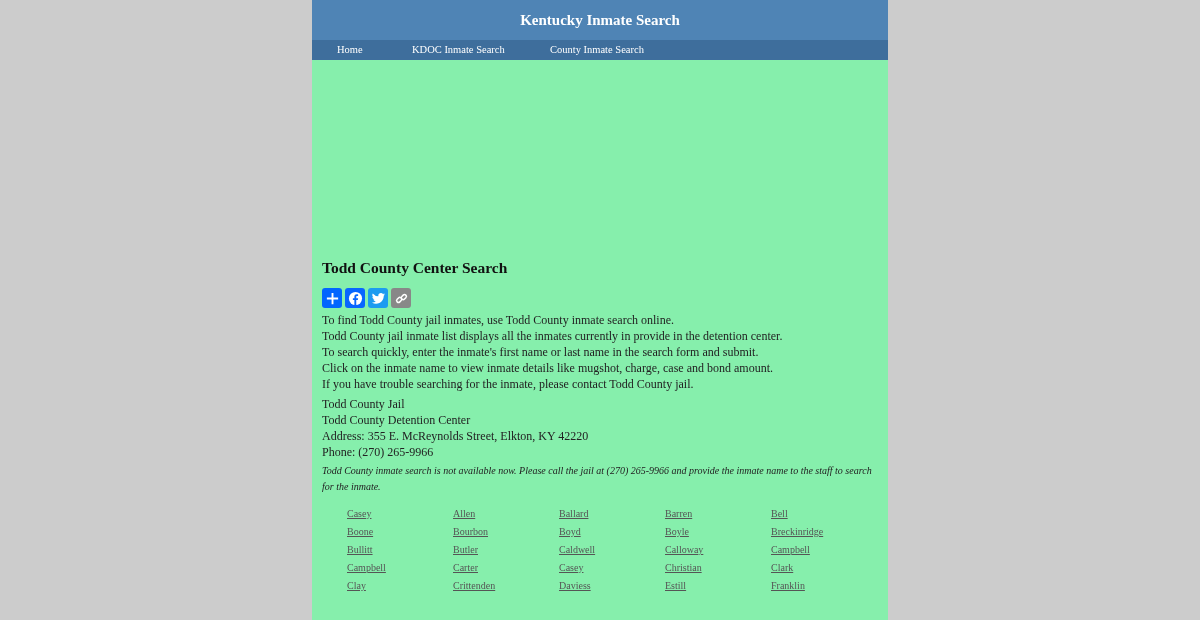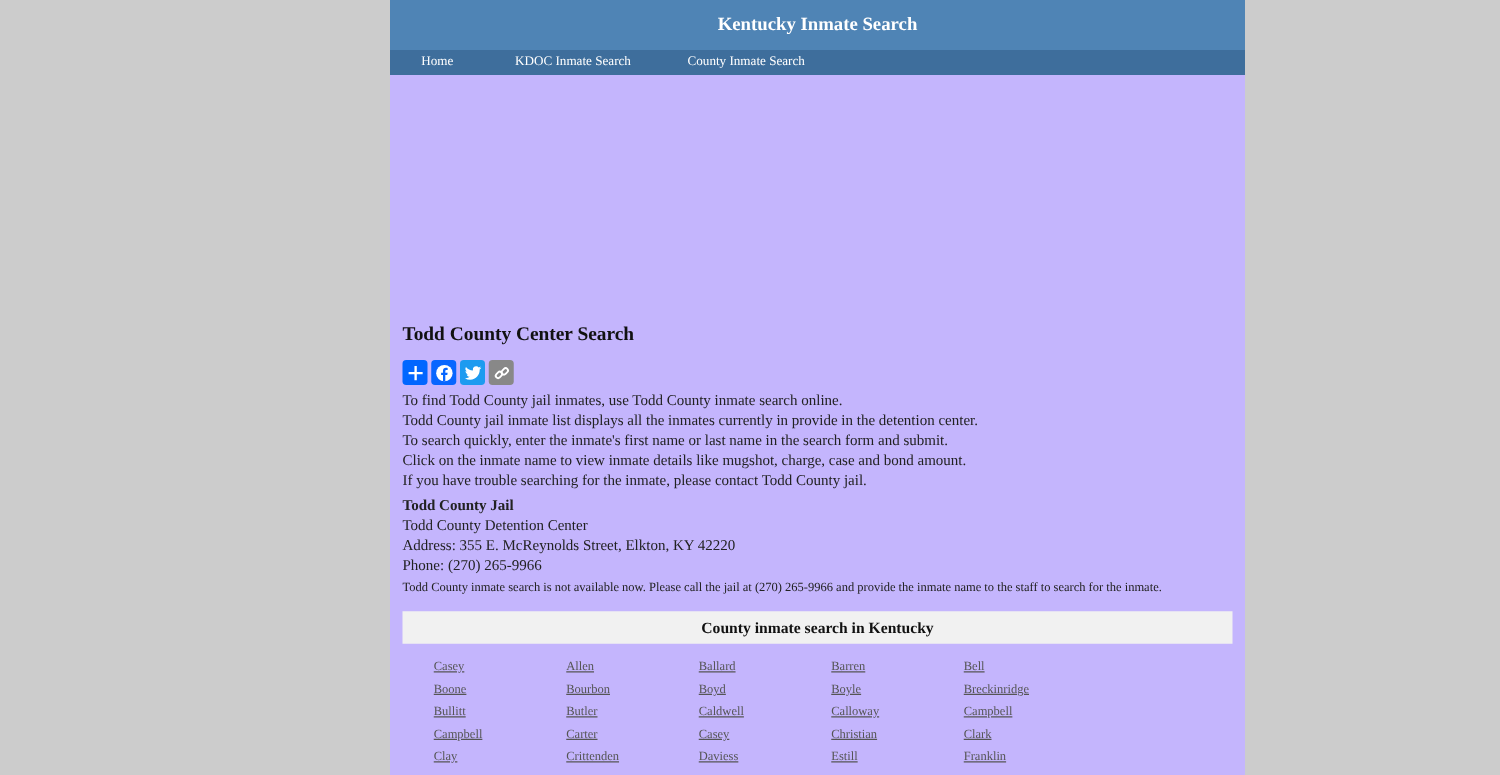--- a/index.html
+++ b/index.html
@@ -7,23 +7,23 @@
       background: #cccccc;
       font-family: "Liberation Serif", serif;
       width: 1200px;
       height: 620px;
       overflow: hidden;
     }
     .page {
       position: absolute;
       left: 312px;
       top: 0;
-      width: 684px;
+      width: 576px;
       height: 620px;
-      background: #c4b5fd;
+      background: #86efac;
       overflow: hidden;
     }
     .site-header {
       height: 40px;
       background: #4f84b5;
       color: #ffffff;
       text-align: center;
       font-weight: bold;
       font-size: 15px;
       line-height: 40px;
@@ -64,22 +64,22 @@
     .share .btn svg { width: 15px; height: 15px; }
     p, .line {
       font-size: 12px;
       color: #222;
       margin: 0;
     }
     .intro { margin-top: 4px; }
     .intro .line { line-height: 16px; }
     .jail { margin-top: 4px; }
     .jail .line { line-height: 16px; }
-    .jail .title { font-weight: bold; }
-    .notice { margin-top: 3px; line-height: 16px; font-size: 10px; color: #222; }
+    .jail .title { font-weight: normal; }
+    .notice { margin-top: 3px; line-height: 16px; font-size: 10px; color: #222; font-style: italic; }
     .county-box {
       margin-top: 10px;
       background: #f1f1f1;
       height: 26px;
       line-height: 26px;
       text-align: center;
       font-weight: bold;
       font-size: 12.5px;
       color: #111;
     }
@@ -153,21 +153,20 @@
 
     <div class="jail">
       <div class="line title">Todd County Jail</div>
       <div class="line">Todd County Detention Center</div>
       <div class="line">Address: 355 E. McReynolds Street, Elkton, KY 42220</div>
       <div class="line">Phone: (270) 265-9966</div>
     </div>
 
     <p class="notice">Todd County inmate search is not available now. Please call the jail at (270) 265-9966 and provide the inmate name to the staff to search for the inmate.</p>
 
-    <div class="county-box">County inmate search in Kentucky</div>
 
     <div class="county-grid">
       <a href="#">Casey</a>
       <a href="#">Allen</a>
       <a href="#">Ballard</a>
       <a href="#">Barren</a>
       <a href="#">Bell</a>
       <a href="#">Boone</a>
       <a href="#">Bourbon</a>
       <a href="#">Boyd</a>

